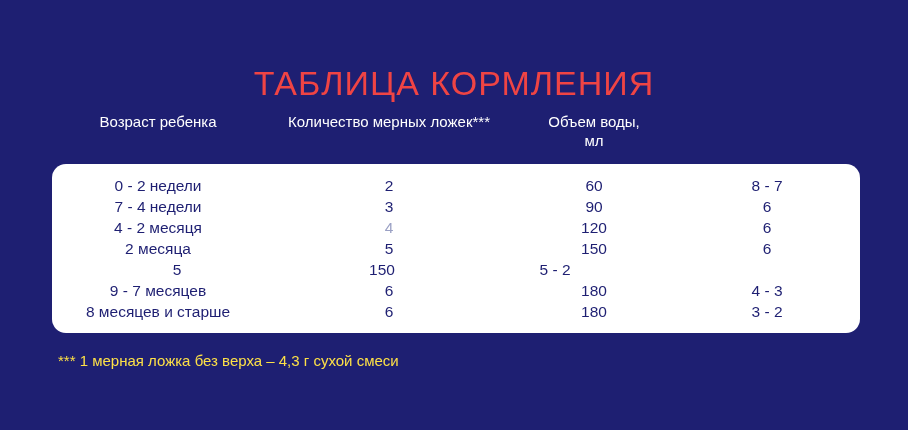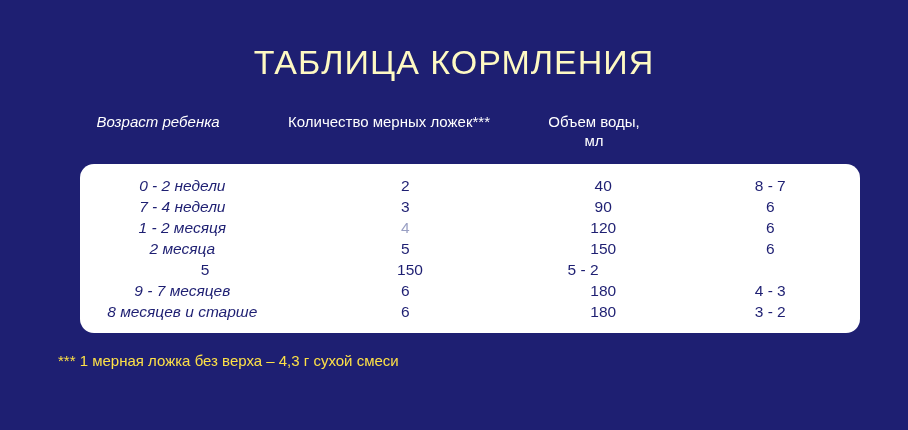--- a/index.html
+++ b/index.html
@@ -15,25 +15,25 @@
   }
   .page {
     position: relative;
     width: 908px;
     height: 430px;
     background: #1e1f72;
     box-sizing: border-box;
   }
   .title {
     position: absolute;
-    top: 43px;
+    top: 64px;
     left: 0;
     width: 908px;
     text-align: center;
-    color: #fef9c3;
+    color: #ef4444;
     font-size: 34px;
     letter-spacing: 1px;
     font-weight: 400;
     white-space: nowrap;
   }
   .table-wrap {
     position: absolute;
     top: 112px;
     left: 52px;
     width: 808px;
@@ -43,30 +43,29 @@
     align-items: flex-start;
     color: #ffffff;
     font-size: 15px;
     line-height: 19px;
     padding-bottom: 14px;
   }
   .head-cell {
     text-align: center;
     font-weight: 400;
   }
-  .c0 { width: 212px; font-style: italic; }
+  .c0 { width: 212px; }
   .c1 { width: 250px; }
   .c2 { width: 160px; }
   .c3 { width: 186px; }
 
   .body-card {
     background: #ffffff;
     border-radius: 14px;
     padding: 11px 0 11px 0;
-    margin-left: 28px;
   }
   .row {
     display: flex;
     align-items: center;
     color: #1e1f72;
     font-size: 15.5px;
     line-height: 21px;
     height: 21px;
   }
   .cell {
@@ -103,33 +102,33 @@
         <div>Объем воды,</div>
         <div>мл</div>
       </div>
     </div>
 
     <div class="body-card">
 
       <div class="row">
         <div class="cell c0">0 - 2 недели</div>
         <div class="cell c1">2</div>
-        <div class="cell c2">40</div>
+        <div class="cell c2">60</div>
         <div class="cell c3">8 - 7</div>
       </div>
 
       <div class="row">
         <div class="cell c0">7 - 4 недели</div>
         <div class="cell c1">3</div>
         <div class="cell c2">90</div>
         <div class="cell c3">6</div>
       </div>
 
       <div class="row">
-        <div class="cell c0">1  - 2 месяця</div>
+        <div class="cell c0">4  - 2 месяця</div>
         <div class="cell c1 muted">4</div>
         <div class="cell c2">120</div>
         <div class="cell c3">6</div>
       </div>
 
       <div class="row">
         <div class="cell c0">2 месяца</div>
         <div class="cell c1">5</div>
         <div class="cell c2">150</div>
         <div class="cell c3">6</div>

